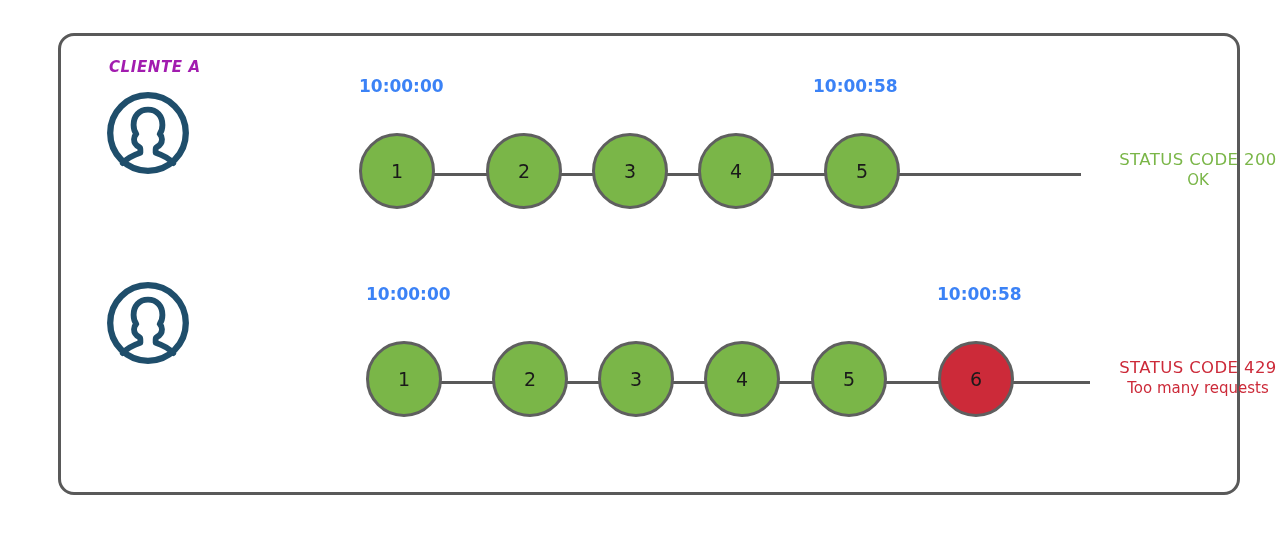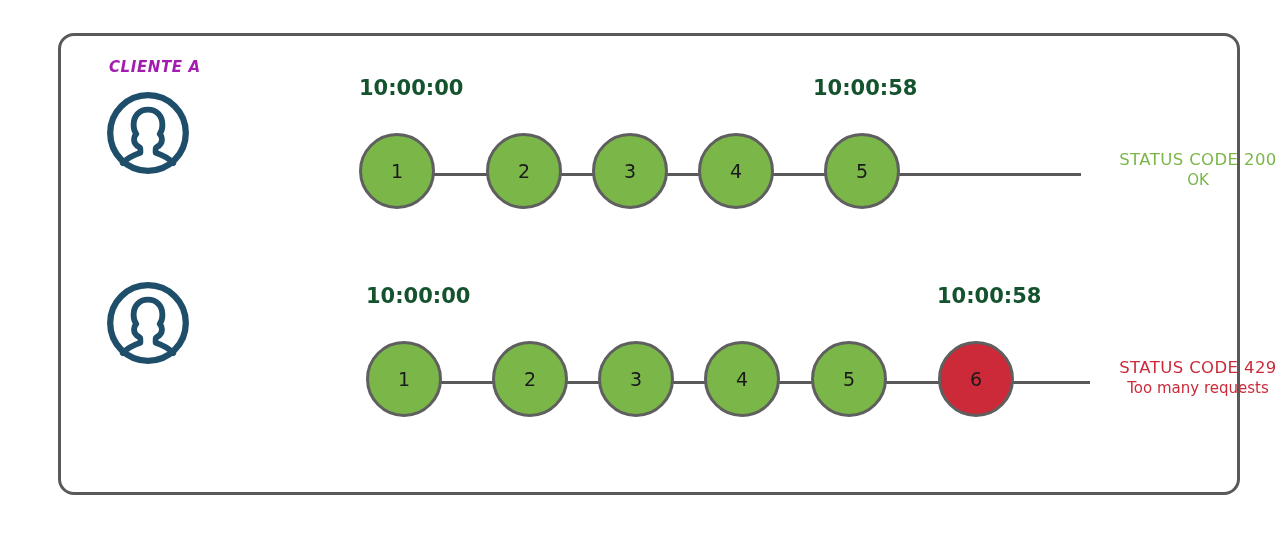--- a/index.html
+++ b/index.html
@@ -69,23 +69,23 @@
     left: 240px;
     top: 0;
     right: 0;
     height: 200px;
   }
 
   .timestamp {
     position: absolute;
     top: 18px;
     font-family: "DejaVu Sans", sans-serif;
-    font-size: 21px;
+    font-size: 17px;
     font-weight: bold;
-    color: #14532d;
+    color: #3b82f6;
     white-space: nowrap;
   }
 
   
   .chain-line {
     position: absolute;
     height: 3px;
     background: #595959;
     top: 115px;
   }

